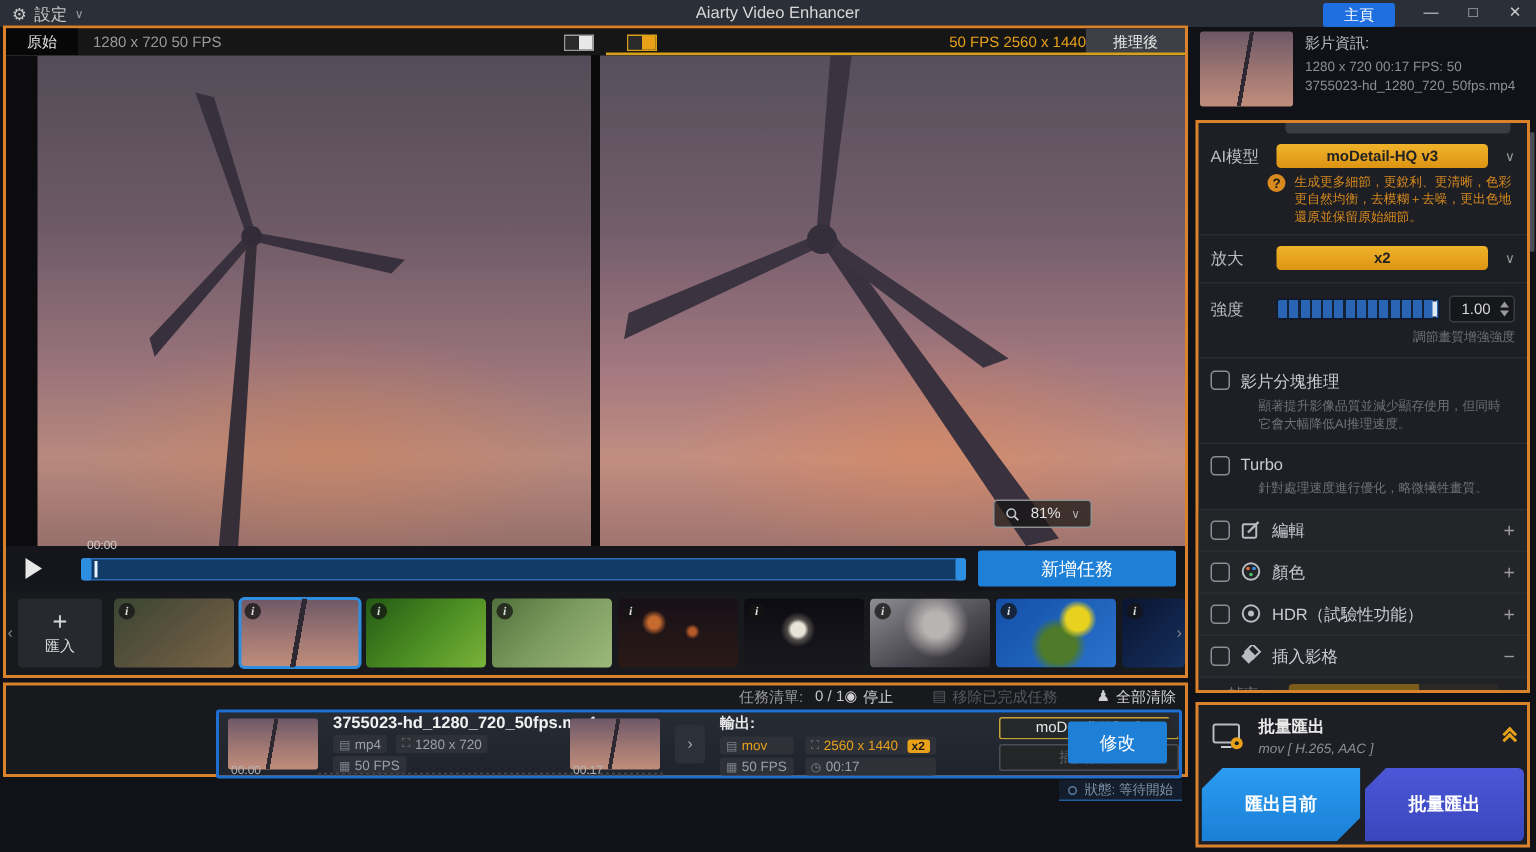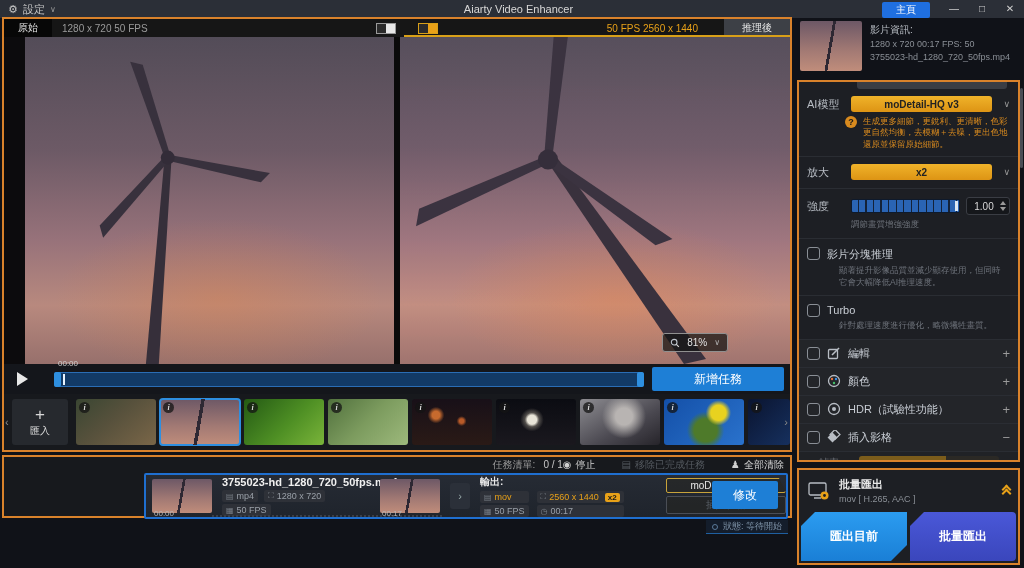--- a/index.html
+++ b/index.html
@@ -23,21 +23,21 @@
   .pv-header { height:18px; background:#161616; display:flex; align-items:center; font-size:10px; position:relative; flex:0 0 18px; }
   .tab-orig { background:#070707; color:#e6e6e6; height:100%; display:flex; align-items:center; padding:0 14px; }
   .pv-res-left { color:#9a9a9a; margin-left:10px; }
   .toggles { position:absolute; left:372px; top:0; height:100%; display:flex; align-items:center; gap:22px; }
   .tgl { width:20px; height:11px; border:1px solid #9a9a9a; display:flex; }
   .tgl span { flex:1; }
   .tgl .dk { background:#2a2a2a; } .tgl .wt { background:#e8e8e8; }
   .tgl.active { border-color:#d8a018; }
   .tgl.active .wt { background:#e8a118; }
   .pv-right { margin-left:auto; display:flex; align-items:center; height:100%; }
-  .pv-res-right { color:#e8a118; margin-right:26px; }
+  .pv-res-right { color:#e8a118; margin-right:0; }
   .tab-after { background:#3d4046; color:#e8e8e8; height:100%; display:flex; align-items:center; padding:0 18px; }
   .hdr-underline { position:absolute; left:400px; right:0; bottom:0; height:2px; background:#d8a018; }
 
   .pv-panes { flex:1 1 auto; display:flex; position:relative; background:#0a0a0a; }
   .pane { position:relative; flex:1; overflow:hidden;
     background:
       radial-gradient(ellipse 60% 35% at 55% 80%, rgba(222,130,70,.35), transparent 70%),
       linear-gradient(180deg,#534c58 0%,#6d5a66 35%,#97727a 62%,#b8897e 82%,#97706c 100%); }
   .pane-gap { flex:0 0 6px; background:#0a0a0a; }
   .letterbox { position:absolute; left:0; top:0; bottom:0; width:21px; background:#0c0b0d; }
@@ -118,40 +118,40 @@
   .ai-desc-text { font-size:8.5px; color:#d88a1e; line-height:1.35; }
   .upscale-row { border-bottom:0; padding-top:7px; }
   .strength-row { padding-top:8px; }
   .slider { flex:1; height:14px; border-radius:2px; background:repeating-linear-gradient(90deg,#2a64b4 0 6px,#142238 6px 7.5px); position:relative; border:1px solid #0e1a2c; }
   .slider .sl-handle { position:absolute; right:1px; top:1px; width:3px; height:10px; background:#dce8f4; }
   .stepper { margin-left:6px; display:flex; align-items:center; border:1px solid #3a3d44; border-radius:3px; background:#15171b; height:18px; padding:0 3px; }
   .stepper .val { font-size:10px; color:#d8d8d8; width:28px; text-align:center; }
   .step-arrows { display:flex; flex-direction:column; gap:2px; margin-left:2px; }
   .tri-up { width:0; height:0; border-left:3px solid transparent; border-right:3px solid transparent; border-bottom:4px solid #9a9a9a; }
   .tri-dn { width:0; height:0; border-left:3px solid transparent; border-right:3px solid transparent; border-top:4px solid #9a9a9a; }
-  .slider-desc { font-size:8.5px; color:#6d727a; padding:1px 8px 7px 52px; border-bottom:1px solid #2a2d33; }
+  .slider-desc { font-size:8.5px; color:#6d727a; padding:1px 8px 7px 52px; border-bottom:1px solid #2a2d33;text-align:right; }
   .cb { width:13px; height:13px; border:1.5px solid #8a8f96; border-radius:3px; flex:0 0 auto; background:transparent; }
   .cb-row { display:flex; align-items:flex-start; gap:7px; padding:8px 8px 1px; color:#c8cdd4; }
   .cb-desc { font-size:8.5px; color:#6d727a; line-height:1.35; padding:2px 10px 7px 40px; }
   .cb-block { border-bottom:1px solid #2a2d33; }
   .sec-row { display:flex; align-items:center; gap:7px; padding:6px 8px; border-bottom:1px solid #2a2d33; background:#232529; color:#c8cdd4; }
   .sec-plus { margin-left:auto; color:#9a9a9a; font-size:13px; }
   .sec-icon { width:14px; height:14px; flex:0 0 auto; }
   .fi-content { background:#232529; padding:4px 8px 6px 20px; opacity:.5; border-bottom:1px solid #2a2d33; }
   .fi-rate { display:flex; align-items:center; }
   .fi-rate .set-label { width:40px; font-size:10px; }
   .fi-pill { width:140px; height:14px; background:#3a3326; border-radius:3px; overflow:hidden; }
   .fi-pill-fill { width:62%; height:100%; background:#d89a14; }
 
   .scrollbar-thumb { position:absolute; right:1px; top:88px; width:3px; height:80px; background:#4a4e56; border-radius:2px; }
 
   .export-box { left:797px; top:468px; width:223px; height:97px; background:#1d1f24; display:flex; flex-direction:column; }
   .exp-header { display:flex; align-items:center; gap:8px; padding:7px 8px 5px; }
   .exp-title { font-size:11px; font-weight:bold; color:#e8e8e8; }
-  .exp-format { font-size:9px; color:#8a8f96; margin-top:2px; }
+  .exp-format { font-size:9px; color:#8a8f96; margin-top:2px;font-style:italic; }
   .exp-chevs { margin-left:auto; display:flex; flex-direction:column; align-items:center; margin-top:-2px; }
   .chev-up { width:7px; height:7px; border-left:2px solid #e8a118; border-top:2px solid #e8a118; transform:rotate(45deg); margin-bottom:-3px; }
   .exp-buttons { display:flex; flex:1; gap:3px; padding:3px 2px 2px; }
   .exp-btn { flex:1; border:none; color:#fff; font-size:12px; font-weight:bold; }
   .exp-current { background:linear-gradient(180deg,#2b9cf0,#1a7fd6); clip-path:polygon(14px 0,100% 0,100% calc(100% - 16px),calc(100% - 16px) 100%,0 100%,0 14px); }
   .exp-batch { background:linear-gradient(180deg,#4a58d8,#3a46bc); clip-path:polygon(14px 0,100% 0,100% 100%,0 100%,0 14px); border-radius:0 4px 4px 0; }
 
   .mono-icon { stroke:#b8bdc4; fill:none; stroke-width:1.3; }
 </style>
 </head>

